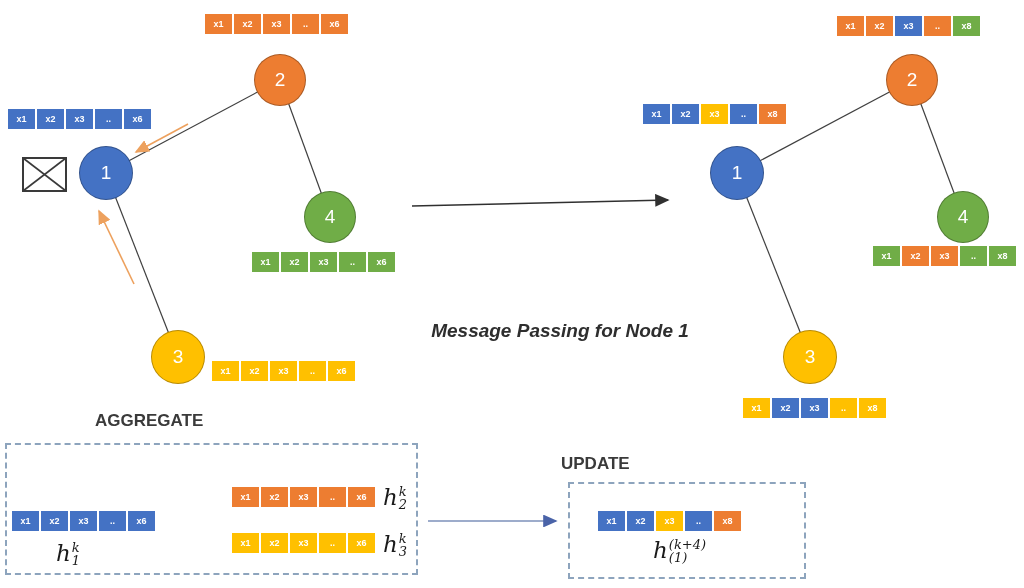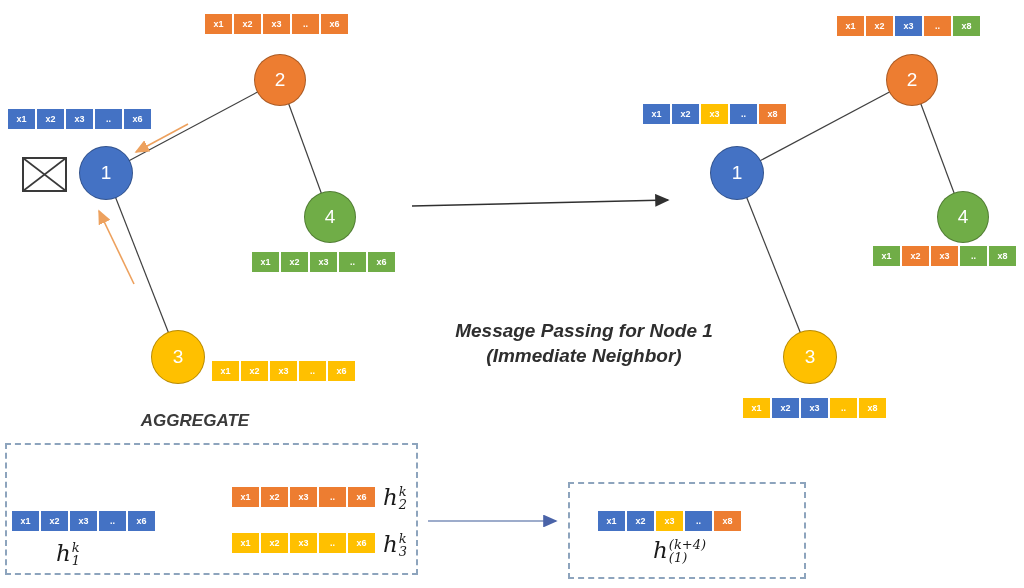--- a/index.html
+++ b/index.html
@@ -23,22 +23,22 @@
     box-sizing:border-box;
   }
   .node.r27{width:54px;height:54px;}
   .node.r26{width:52px;height:52px;}
   .caption{
     position:absolute;z-index:3;text-align:center;
     font-style:italic;font-weight:600;color:#2e2e2e;
     font-size:19px;line-height:25px;
   }
   .section-title{
-    position:absolute;z-index:3;text-align:center;
-    font-style:italic;font-weight:600;color:#3a3a3a;font-size:17px;
+    position:absolute;z-index:3;text-align:left;
+    font-weight:600;color:#3a3a3a;font-size:17px;
   }
   .dashed-box{
     position:absolute;z-index:2;border:2px dashed #8da4bd;
     box-sizing:border-box;background:transparent;
   }
   .mathlabel{
     position:absolute;z-index:3;color:#1a1a1a;
     font-family:"DejaVu Serif",serif;font-style:italic;font-size:23px;
     display:flex;align-items:center;
   }
@@ -124,23 +124,22 @@
   <div class="node r27" style="left: 79px; top: 146px; background: rgb(68, 114, 196);">
       <span>1</span>
     </div>
   <div class="node r26" style="left: 304px; top: 191px; background: rgb(112, 173, 71);">
       <span>4</span>
     </div>
   <div class="node r27" style="left: 151px; top: 330px; background: rgb(255, 192, 0);">
       <span>3</span>
     </div>
 
-  <div class="caption" style="left:434px;top:318px;width:300px;">
+  <div class="caption" style="left:410px;top:318px;width:300px;">
     <div>Message Passing for Node 1</div>
-    <div>(Immediate Neighbor)</div>
   </div>
 
   <div class="vec" style="left:837px;top:16px;">
       <div class="vec-cell" style="background: rgb(237, 125, 49);">x1</div>
       <div class="vec-cell" style="background: rgb(237, 125, 49);">x2</div>
       <div class="vec-cell" style="background: rgb(68, 114, 196);">x3</div>
       <div class="vec-cell" style="background: rgb(237, 125, 49);">..</div>
       <div class="vec-cell" style="background: rgb(112, 173, 71);">x8</div>
     </div>
   <div class="vec" style="left:643px;top:104px;">
@@ -218,20 +217,21 @@
       </span>
   </div>
   <div class="mathlabel" style="left:383px;top:531px;">
     <span>h</span>
       <span class="supsub">
         <span>k</span>
         <span>3</span>
       </span>
   </div>
 
+  <div class="section-title" style="left:561px;top:454px;width:200px;">UPDATE</div>
   <div class="dashed-box" style="left:568px;top:482px;width:238px;height:97px;"></div>
 
   <div class="vec" style="left:598px;top:511px;">
       <div class="vec-cell" style="background: rgb(68, 114, 196);">x1</div>
       <div class="vec-cell" style="background: rgb(68, 114, 196);">x2</div>
       <div class="vec-cell" style="background: rgb(255, 192, 0);">x3</div>
       <div class="vec-cell" style="background: rgb(68, 114, 196);">..</div>
       <div class="vec-cell" style="background: rgb(237, 125, 49);">x8</div>
     </div>
 

